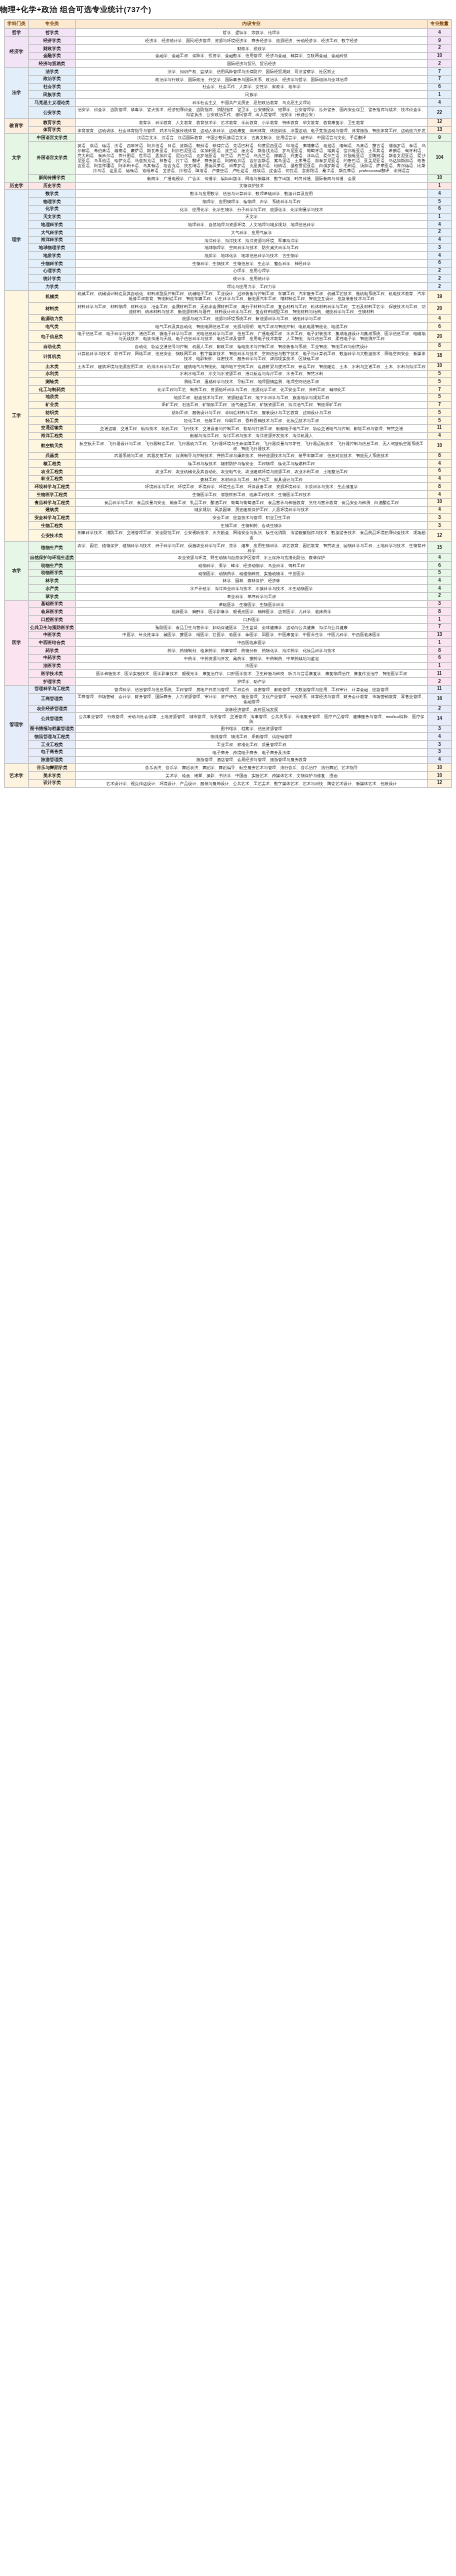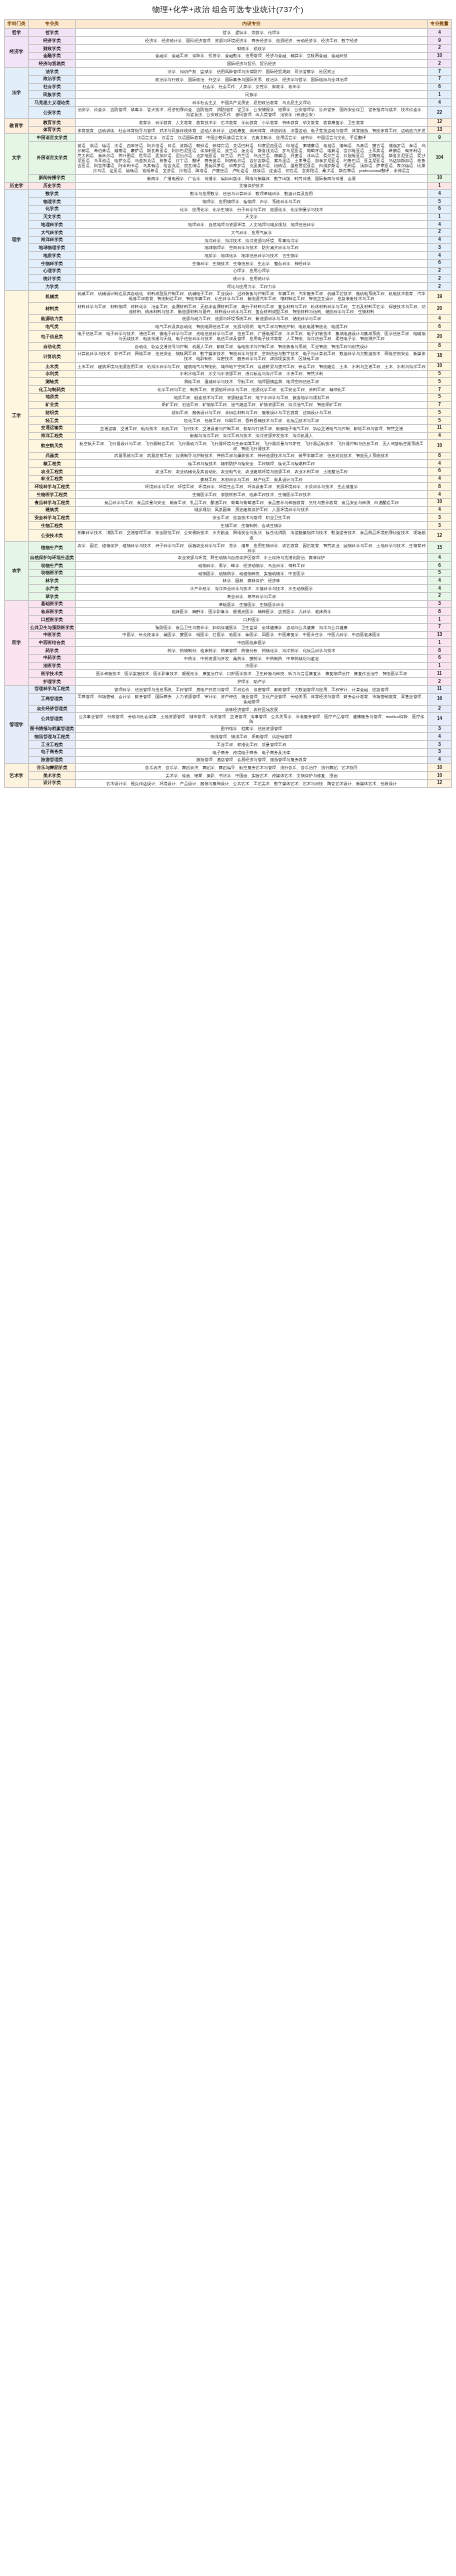--- a/index.html
+++ b/index.html
@@ -1,21 +1,21 @@
 <!DOCTYPE html>
 <html style="font-size:8.2px"><head>
 <meta charset="utf-8">
 <style>
   html,body{margin:0;padding:0;background:#ffffff;}
   body{font-family:"Liberation Sans","DejaVu Sans",sans-serif;}
   #page{width:456px;margin:0 auto;background:#fff;}
   .title{
-    text-align:center;
+    text-align:left;
     font-size:7.7px;
-    font-weight:normal;
+    font-weight:bold;
     color:#111;
     padding:4.6px 0 4.1px 0;
     letter-spacing:0.3px;
   }
   table{border-collapse:collapse;width:447px;margin:0 auto;table-layout:fixed;}
   col.c1{width:24px;}
   col.c2{width:47px;}
   col.c3{width:352px;}
   col.c4{width:24px;}
   th,td{

